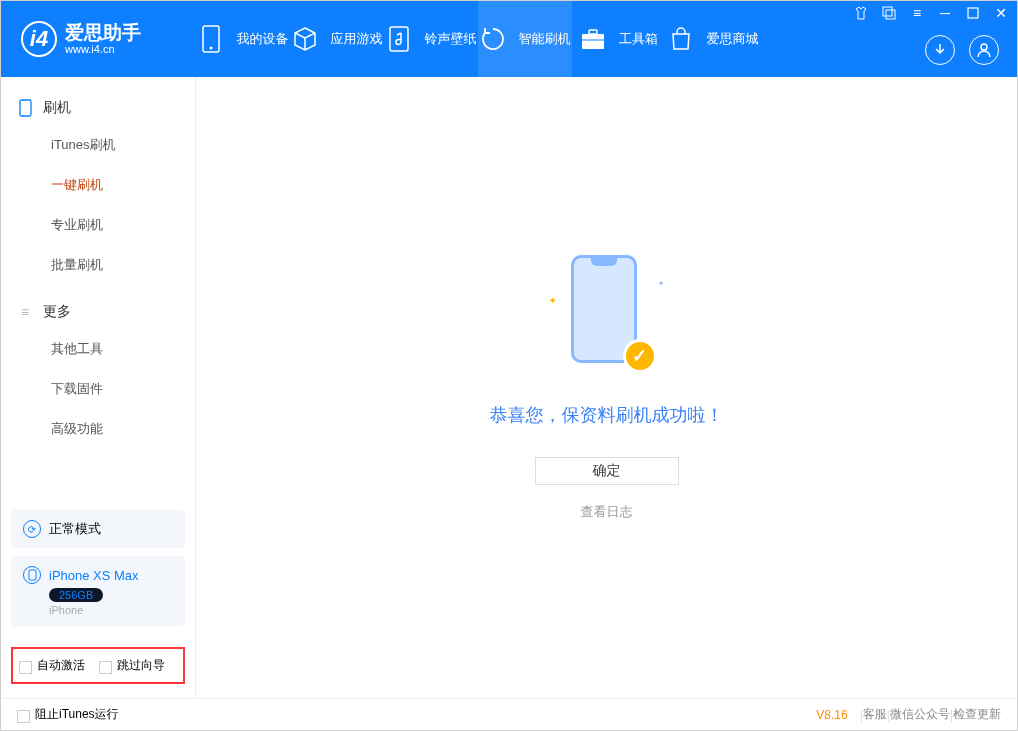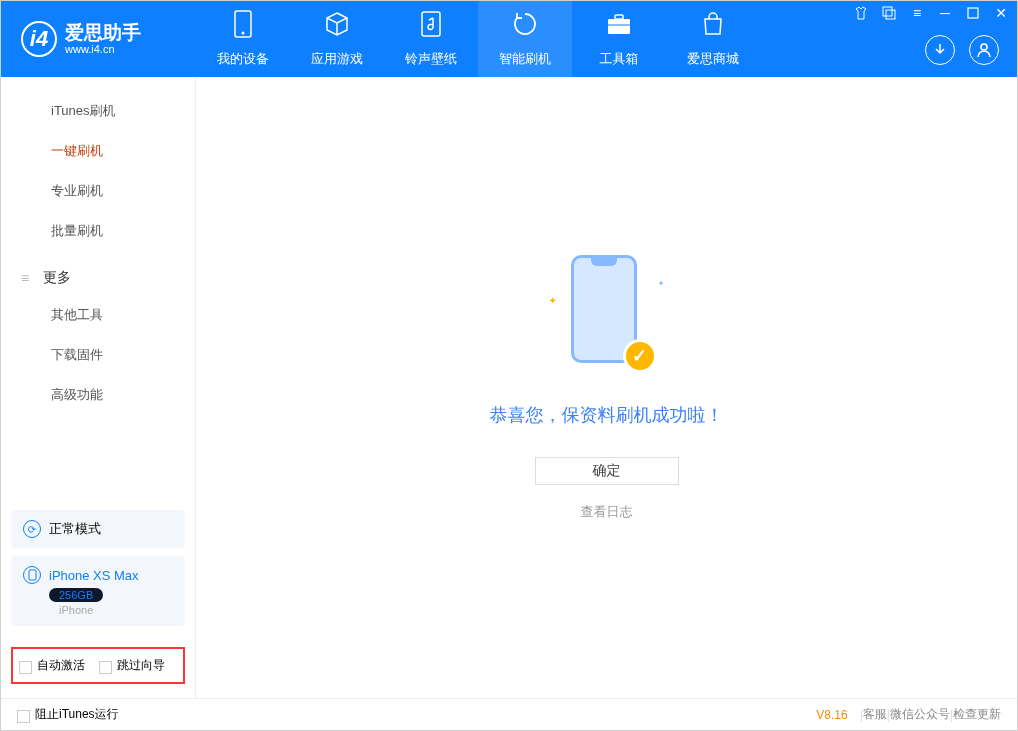--- a/index.html
+++ b/index.html
@@ -6,21 +6,21 @@
     body { background: #fff; width: 1018px; height: 731px; overflow: hidden; position: relative; border: 1px solid #d0d0d0; }
     
     .header { background: linear-gradient(135deg, #0d7fff 0%, #0d7fff 100%); height: 76px; display: flex; align-items: center; position: relative; }
     .logo-area { display: flex; align-items: center; padding-left: 20px; width: 195px; }
     .logo-icon { width: 36px; height: 36px; border: 2px solid #fff; border-radius: 50%; display: flex; align-items: center; justify-content: center; color: #fff; font-weight: bold; font-size: 22px; font-style: italic; }
     .logo-text { margin-left: 8px; color: #fff; }
     .logo-title { font-size: 19px; font-weight: bold; line-height: 1.1; }
     .logo-sub { font-size: 11px; line-height: 1.1; }
     
     .nav-tabs { display: flex; height: 76px; }
-    .nav-tab { width: 94px; display: flex; flex-direction: column; align-items: center; justify-content: center; color: #fff; font-size: 13px; cursor: pointer; gap: 13px; }
+    .nav-tab { width: 94px; display: flex; flex-direction: row; align-items: center; justify-content: center; color: #fff; font-size: 13px; cursor: pointer; gap: 13px; }
     .nav-tab.active { background: rgba(255,255,255,0.12); }
     .nav-icon { width: 26px; height: 26px; display: flex; align-items: center; justify-content: center; }
     
     .win-controls-top { position: absolute; top: 4px; right: 8px; display: flex; gap: 12px; color: #fff; font-size: 14px; }
     .win-ctrl { width: 16px; height: 16px; display: flex; align-items: center; justify-content: center; cursor: pointer; }
     
     .header-right { position: absolute; right: 18px; bottom: 12px; display: flex; gap: 14px; }
     .header-circle { width: 30px; height: 30px; border: 1.5px solid #fff; border-radius: 50%; display: flex; align-items: center; justify-content: center; color: #fff; cursor: pointer; }
     
     .body-area { display: flex; height: calc(100% - 76px - 32px); }
@@ -30,21 +30,21 @@
     .side-group-icon { width: 16px; height: 16px; display: flex; align-items: center; justify-content: center; }
     .side-item { padding: 11px 16px 11px 50px; font-size: 13px; color: #555; cursor: pointer; }
     .side-item.active { color: #c2410c; }
     
     .device-cards { position: absolute; bottom: 72px; left: 10px; right: 10px; display: flex; flex-direction: column; gap: 8px; }
     .device-card { background: #f3f7fb; border-radius: 4px; padding: 10px 12px; font-size: 13px; }
     .device-card-row { display: flex; align-items: center; gap: 8px; }
     .mode-icon, .dev-icon { width: 18px; height: 18px; border: 1.5px solid #0d7fff; border-radius: 50%; display: flex; align-items: center; justify-content: center; color: #0d7fff; font-size: 10px; }
     .dev-name { color: #0d7fff; font-weight: 500; }
     .dev-storage { display: inline-block; background: #0f172a; color: #0d7fff; border-radius: 10px; padding: 1px 10px; font-size: 11px; margin-left: 26px; margin-top: 4px; }
-    .dev-type { color: #aaa; font-size: 11px; margin-left: 36px; margin-top: 2px; }
+    .dev-type { color: #aaa; font-size: 11px; margin-left: 26px; margin-top: 2px; }
     
     .checkbox-row { position: absolute; bottom: 14px; left: 10px; right: 10px; border: 2px solid #ff3535; padding: 8px 6px; display: flex; gap: 14px; }
     .cb-item { display: flex; align-items: flex-end; gap: 5px; font-size: 12px; color: #000000; }
     .cb-box { width: 13px; height: 13px; border: 1px solid #ccc; }
     
     .main { flex: 1; display: flex; flex-direction: column; align-items: center; justify-content: center; position: relative; }
     .success-illustration { width: 160px; height: 120px; position: relative; margin-bottom: 28px; }
     .phone-shape { position: absolute; left: 44px; top: 0; width: 66px; height: 108px; border: 3px solid #86b8ff; border-radius: 10px; background: #d6e8ff; }
     .phone-notch { position: absolute; top: 0; left: 50%; transform: translateX(-50%); width: 26px; height: 8px; background: #86b8ff; border-radius: 0 0 6px 6px; }
     .check-badge { position: absolute; right: 30px; bottom: 2px; width: 34px; height: 34px; background: #ffb700; border-radius: 50%; display: flex; align-items: center; justify-content: center; color: #fff; font-size: 18px; font-weight: bold; border: 3px solid #fff; }
@@ -161,20 +161,28 @@
         <svg width="16" height="16" viewBox="0 0 16 16">
           <circle cx="8" cy="5" r="3" fill="none" stroke="#fff" stroke-width="1.5"></circle>
           <path d="M2 15 A6 6 0 0 1 14 15" fill="none" stroke="#fff" stroke-width="1.5"></path>
         </svg>
       </div>
   </div>
 </div>
 
 <div class="body-area">
   <div class="sidebar">
+    <div class="side-group-header">
+      <span class="side-group-icon">
+          <svg width="13" height="18" viewBox="0 0 13 18">
+            <rect x="1" y="1" width="11" height="16" rx="1.5" fill="none" stroke="#0d7fff" stroke-width="1.3"></rect>
+          </svg>
+        </span>
+      <span>刷机</span>
+    </div>
     <div class="side-item">iTunes刷机</div>
     <div class="side-item active">一键刷机</div>
     <div class="side-item">专业刷机</div>
     <div class="side-item">批量刷机</div>
 
     <div class="side-group-header" style="margin-top:10px;">
       <span class="side-group-icon" style="color:#bbb;">≡</span>
       <span>更多</span>
     </div>
     <div class="side-item">其他工具</div>

